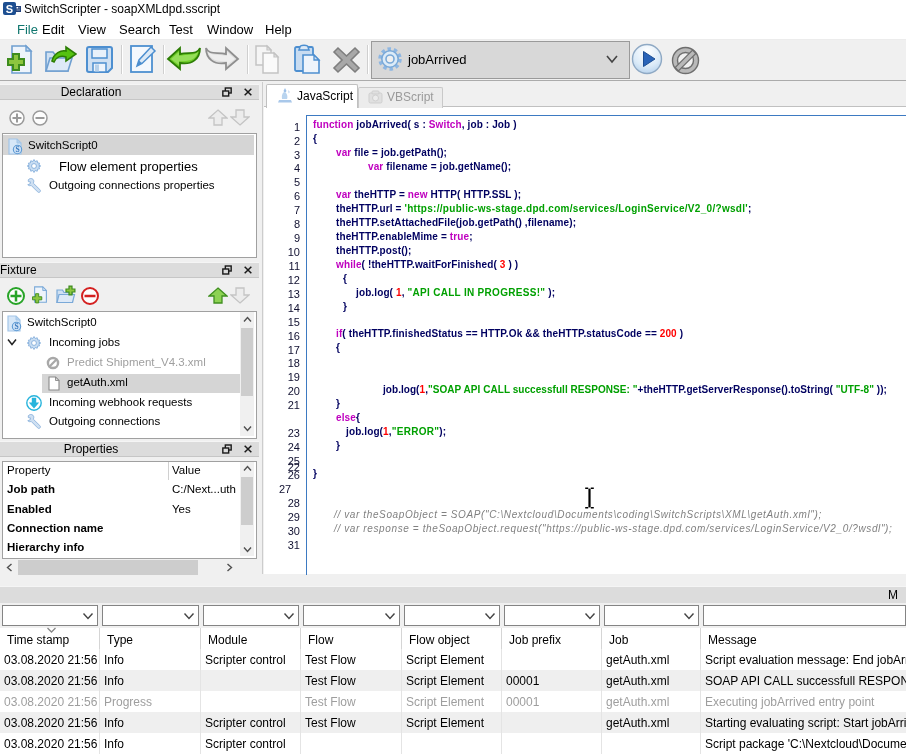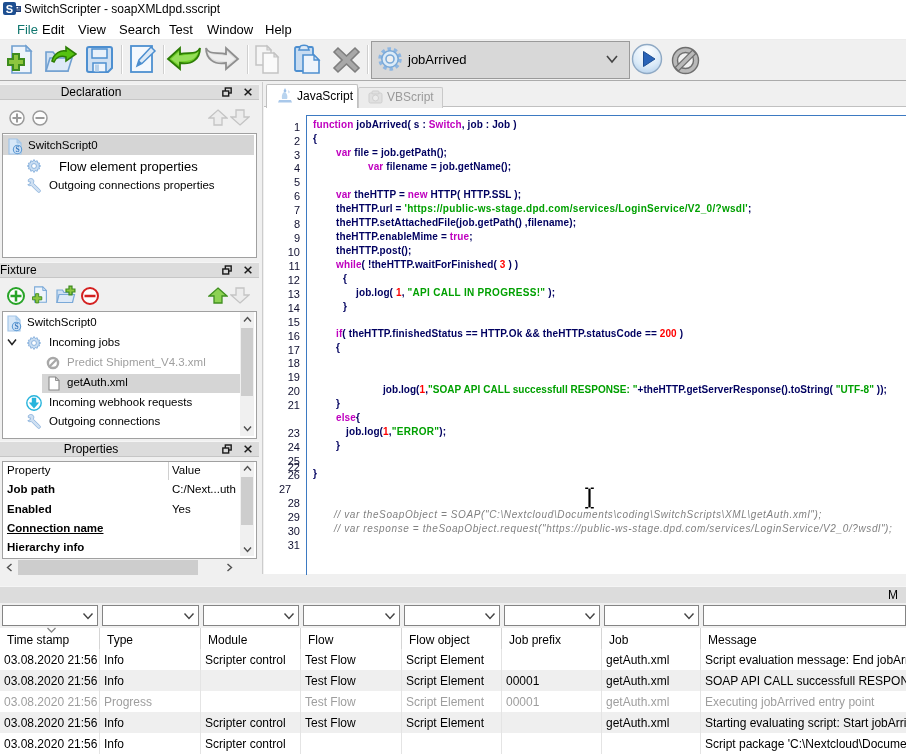--- a/index.html
+++ b/index.html
@@ -237,21 +237,21 @@
 <path d="M2 2 L10 10 M10 2 L2 10" stroke="#1a1a1a" stroke-width="1.8"></path>
     </svg>
 <div class="ab treeframe" style="left:2px;top:461px;width:253px;height:96px;"></div>
 <div class="ab" style="left:7px;top:464px;font-size:11.5px;color:#000;">Property</div>
 <div class="ab" style="left:172px;top:464px;font-size:11.5px;color:#000;">Value</div>
 <div class="ab" style="left:168px;top:462px;width:1px;height:18px;background:#d0d0d0;"></div>
 <div class="ab" style="left:7px;top:483px;font-size:11.5px;font-weight:bold;color:#000;text-align:center;">Job path</div>
 <div class="ab" style="left:172px;top:483px;font-size:11.5px;color:#000;">C:/Next...uth</div>
 <div class="ab" style="left:7px;top:503px;font-size:11.5px;font-weight:bold;color:#000;">Enabled</div>
 <div class="ab" style="left:172px;top:503px;font-size:11.5px;color:#000;">Yes</div>
-<div class="ab" style="left:7px;top:522px;font-size:11.5px;font-weight:bold;color:#000;text-decoration:underline;">Connection name</div>
+<div class="ab" style="left:7px;top:522px;font-size:11.5px;font-weight:bold;color:#000;">Connection name</div>
 <div class="ab" style="left:7px;top:541px;font-size:11.5px;font-weight:bold;color:#000;">Hierarchy info</div>
 <div class="ab" style="left:240px;top:462px;width:14px;height:94px;background:#f0f0f0;"></div>
 <svg class="ab" style="left:243px;top:465px" width="9" height="7" viewBox="0 0 9 7">
       <path d="M1 5.5 L4.5 1.5 L8 5.5" fill="none" stroke="#505050" stroke-width="1.4"></path>
     </svg>
 <svg class="ab" style="left:243px;top:546px" width="9" height="7" viewBox="0 0 9 7">
       <path d="M1 1.5 L4.5 5.5 L8 1.5" fill="none" stroke="#505050" stroke-width="1.4"></path>
     </svg>
 <div class="ab" style="left:241px;top:477px;width:12px;height:48px;background:#cdcdcd;"></div>
 <div class="ab" style="left:2px;top:559px;width:238px;height:17px;background:#f0f0f0;"></div>

